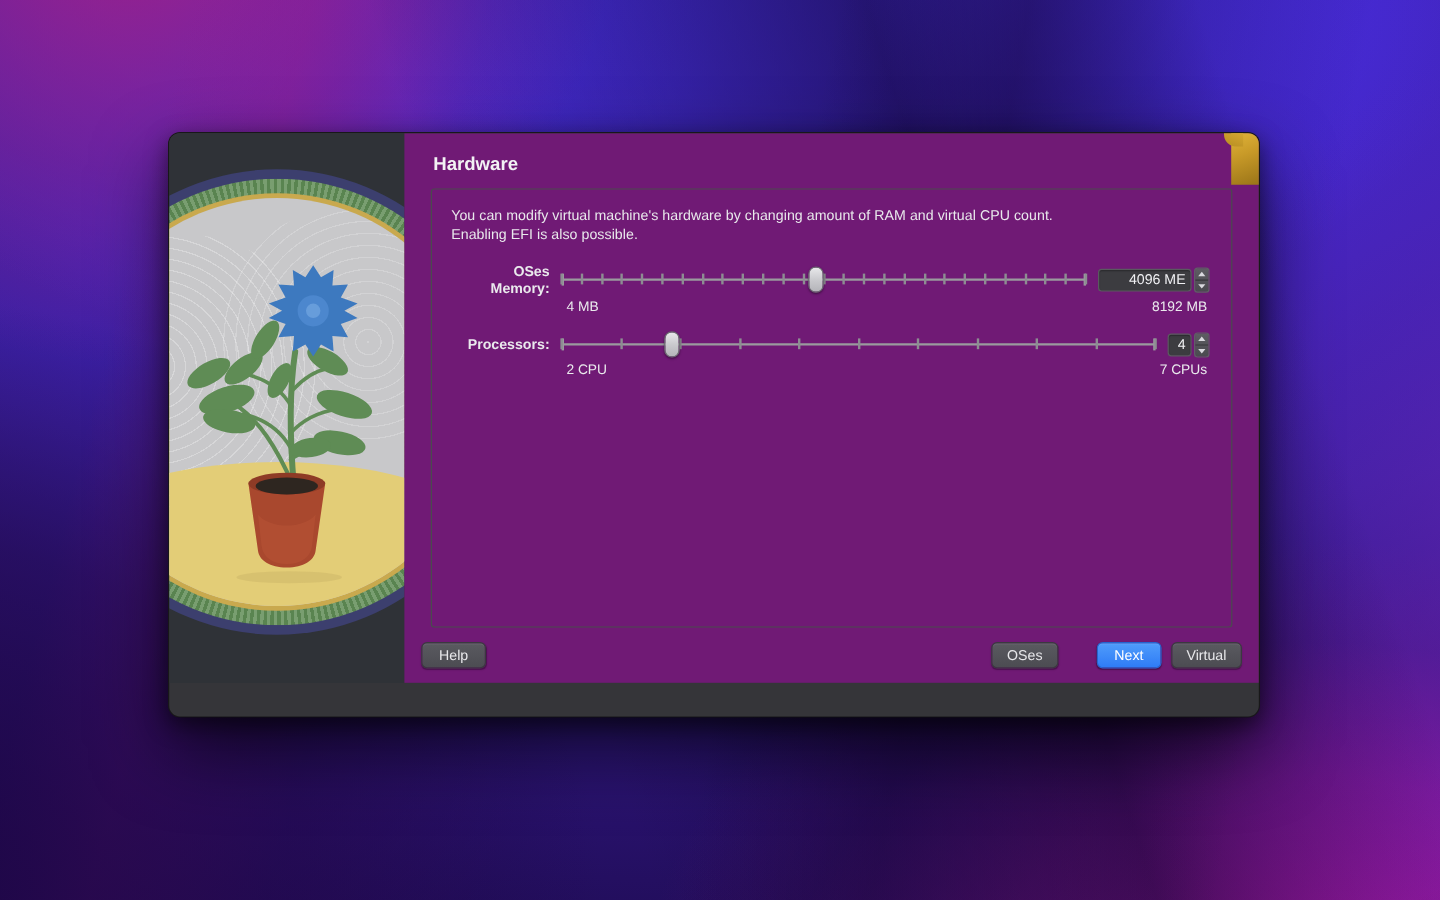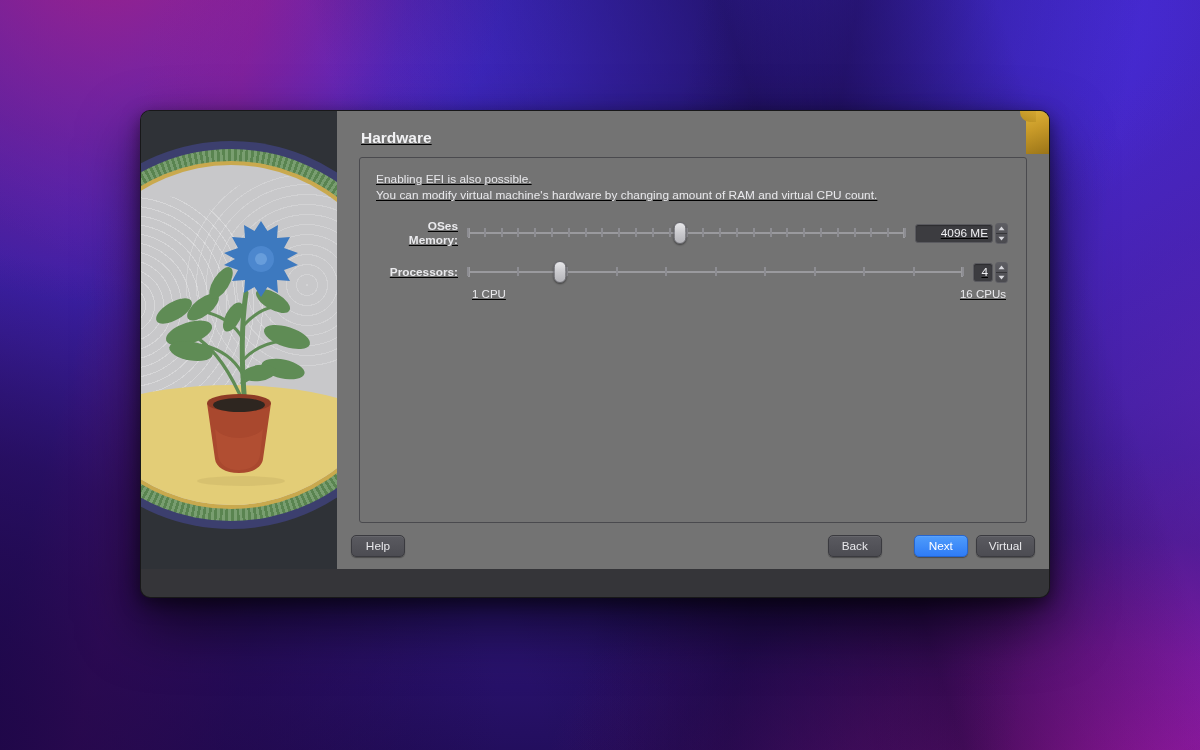--- a/index.html
+++ b/index.html
@@ -162,22 +162,21 @@
     opacity:0.45;
   }
 
   
   #plant { position:absolute; left:0; top:0; width:196px; height:458px; }
 
   
   #content {
     flex:1; position:relative;
     padding:18px 22px 0 22px;
-    background:#737373;
-    text-decoration:underline;
+    background:#701a75;
   }
   #page-title {
     font-size:15.5px; font-weight:bold; color:#f2f2f4;
     margin-left:2px; margin-bottom:10px;
   }
   #group-box {
     border:1px solid #4a4a4e;
     border-radius:3px;
     height:366px;
     padding:14px 18px 0 16px;
@@ -362,22 +361,22 @@
         <ellipse cx="100" cy="370" rx="44" ry="5" fill="#cdb86a" opacity="0.55"></ellipse>
       </svg>
     </div>
 
     <div id="content">
       <div id="page-title">Hardware</div>
 
       <div id="group-box">
 
         <div class="desc">
+          <div>You can modify virtual machine's hardware by changing amount of RAM and virtual CPU count.</div>
           <div>Enabling EFI is also possible.</div>
-          <div>You can modify virtual machine's hardware by changing amount of RAM and virtual CPU count.</div>
         </div>
 
         <div class="row">
           <div class="row-label">OSes Memory:</div>
           <div class="slider-wrap">
             <div class="track"></div>
             <div class="ticks" id="mem-ticks">
                 <div class="tick" style="left: 0%;"></div>
                 <div class="tick" style="left: 3.84615%;"></div>
                 <div class="tick" style="left: 7.69231%;"></div>
@@ -417,20 +416,24 @@
                   </svg>
               </div>
               <div class="arrow">
                 <svg width="7" height="5" viewBox="0 0 7 5">
                     <path d="M3.5 4.5 L0.5 0.8 L6.5 0.8 Z" fill="#d9d9de"></path>
                   </svg>
               </div>
             </div>
           </div>
         </div>
+        <div class="minmax">
+          <span class="mx-left">4 MB</span>
+          <span>8192 MB</span>
+        </div>
 
         <div class="spacer-1"></div>
 
         <div class="row">
           <div class="row-label">Processors:</div>
           <div class="slider-wrap">
             <div class="track"></div>
             <div class="ticks" id="cpu-ticks">
                 <div class="tick" style="left: 0%;"></div>
                 <div class="tick" style="left: 10%;"></div>
@@ -456,31 +459,31 @@
               </div>
               <div class="arrow">
                 <svg width="7" height="5" viewBox="0 0 7 5">
                     <path d="M3.5 4.5 L0.5 0.8 L6.5 0.8 Z" fill="#d9d9de"></path>
                   </svg>
               </div>
             </div>
           </div>
         </div>
         <div class="minmax">
-          <span class="mx-left">1 CPU</span>
-          <span>16 CPUs</span>
+          <span class="mx-left">2 CPU</span>
+          <span>7 CPUs</span>
         </div>
 
 
       </div>
 
       <div id="footer">
         <button class="btn">Help</button>
         <div class="right">
-          <button class="btn">Back</button>
+          <button class="btn">OSes</button>
           <button class="btn default">Next</button>
           <button class="btn">Virtual</button>
         </div>
       </div>
 
     </div>
   </div>
 </div>
 
 </body></html>

